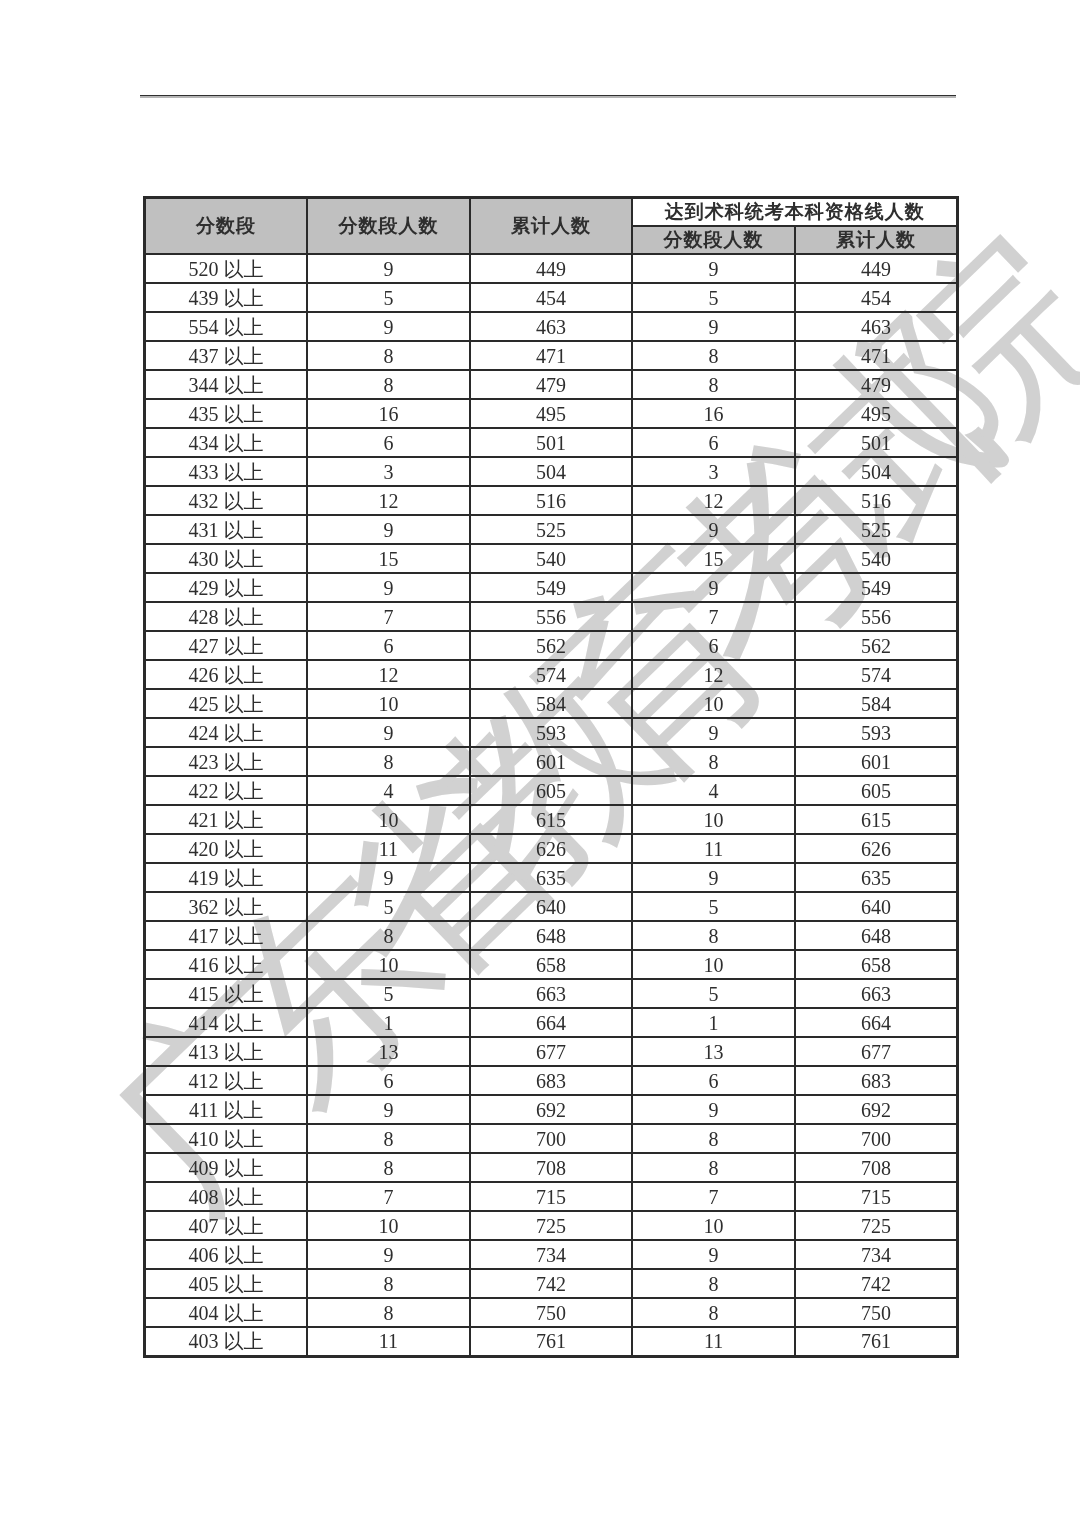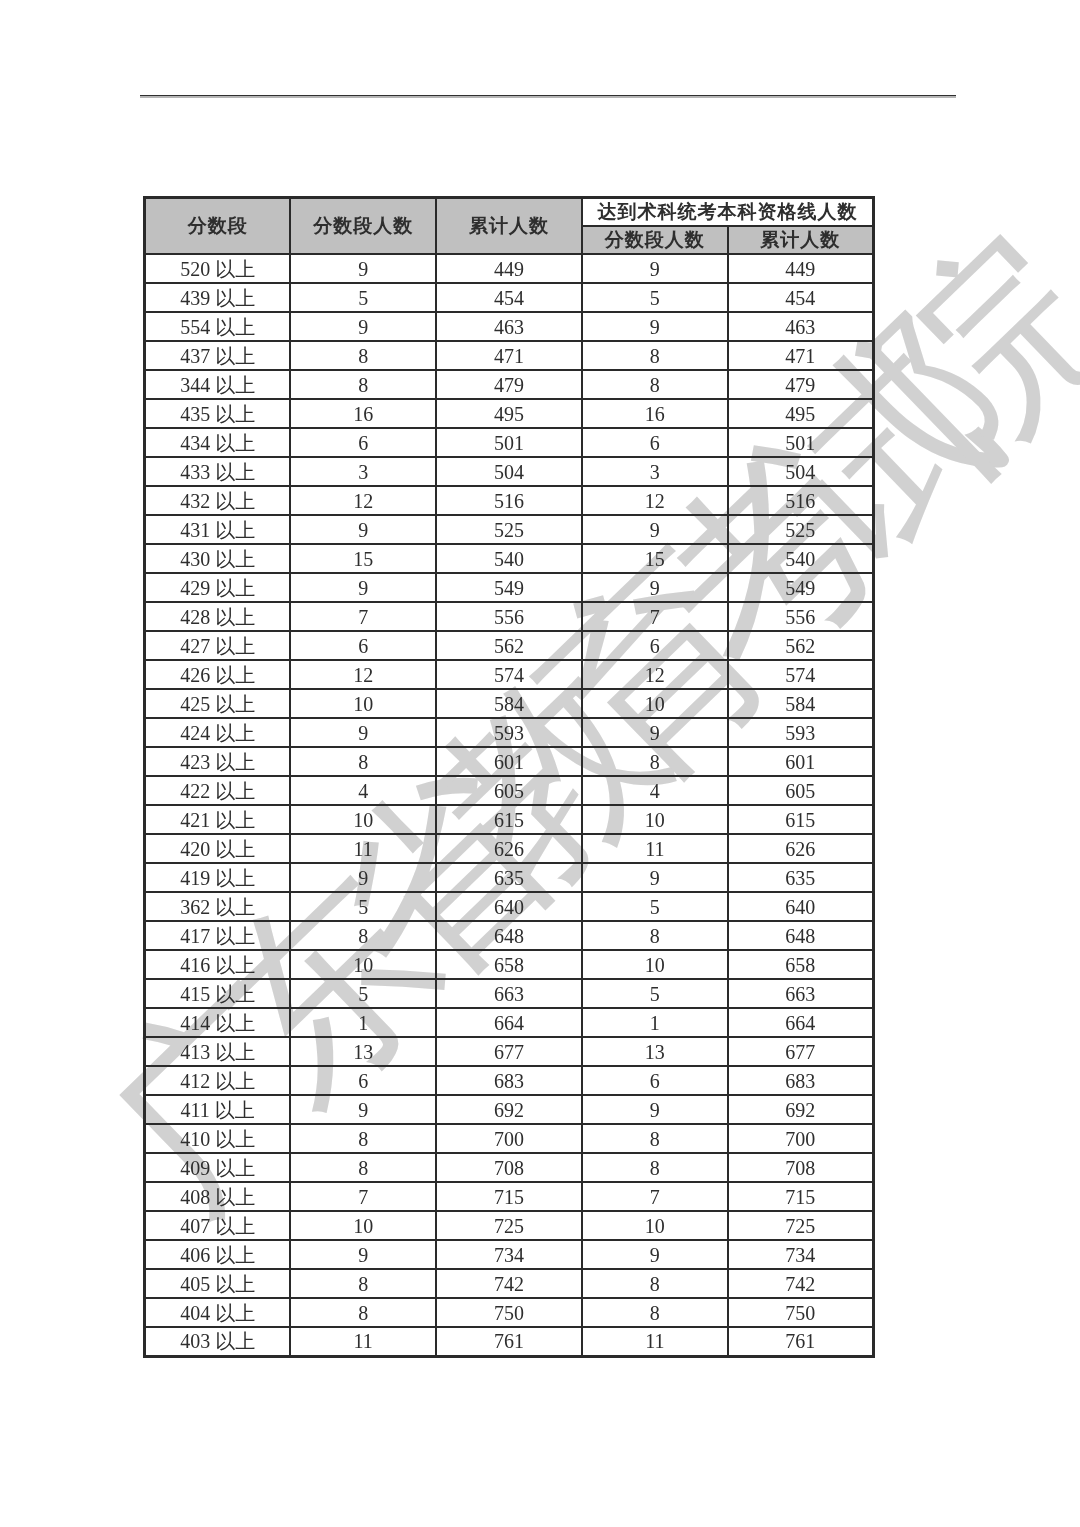--- a/index.html
+++ b/index.html
@@ -31,21 +31,21 @@
     color: #c5c5c5;
     opacity: 0.78;
     z-index: 1;
     font-family: "DejaVu Serif", "Liberation Serif", serif;
     pointer-events: none;
   }
 
   table.score-table {
     position: absolute;
     left: 143px; top: 196px;
-    width: 732px;
+    width: 816px;
     border-collapse: collapse;
     table-layout: fixed;
     z-index: 2;
     border: 3px solid #2a2a2a;
   }
   .score-table col { width: 20%; }
   .score-table th, .score-table td {
     border: 2px solid #2a2a2a;
     text-align: center;
     vertical-align: middle;

